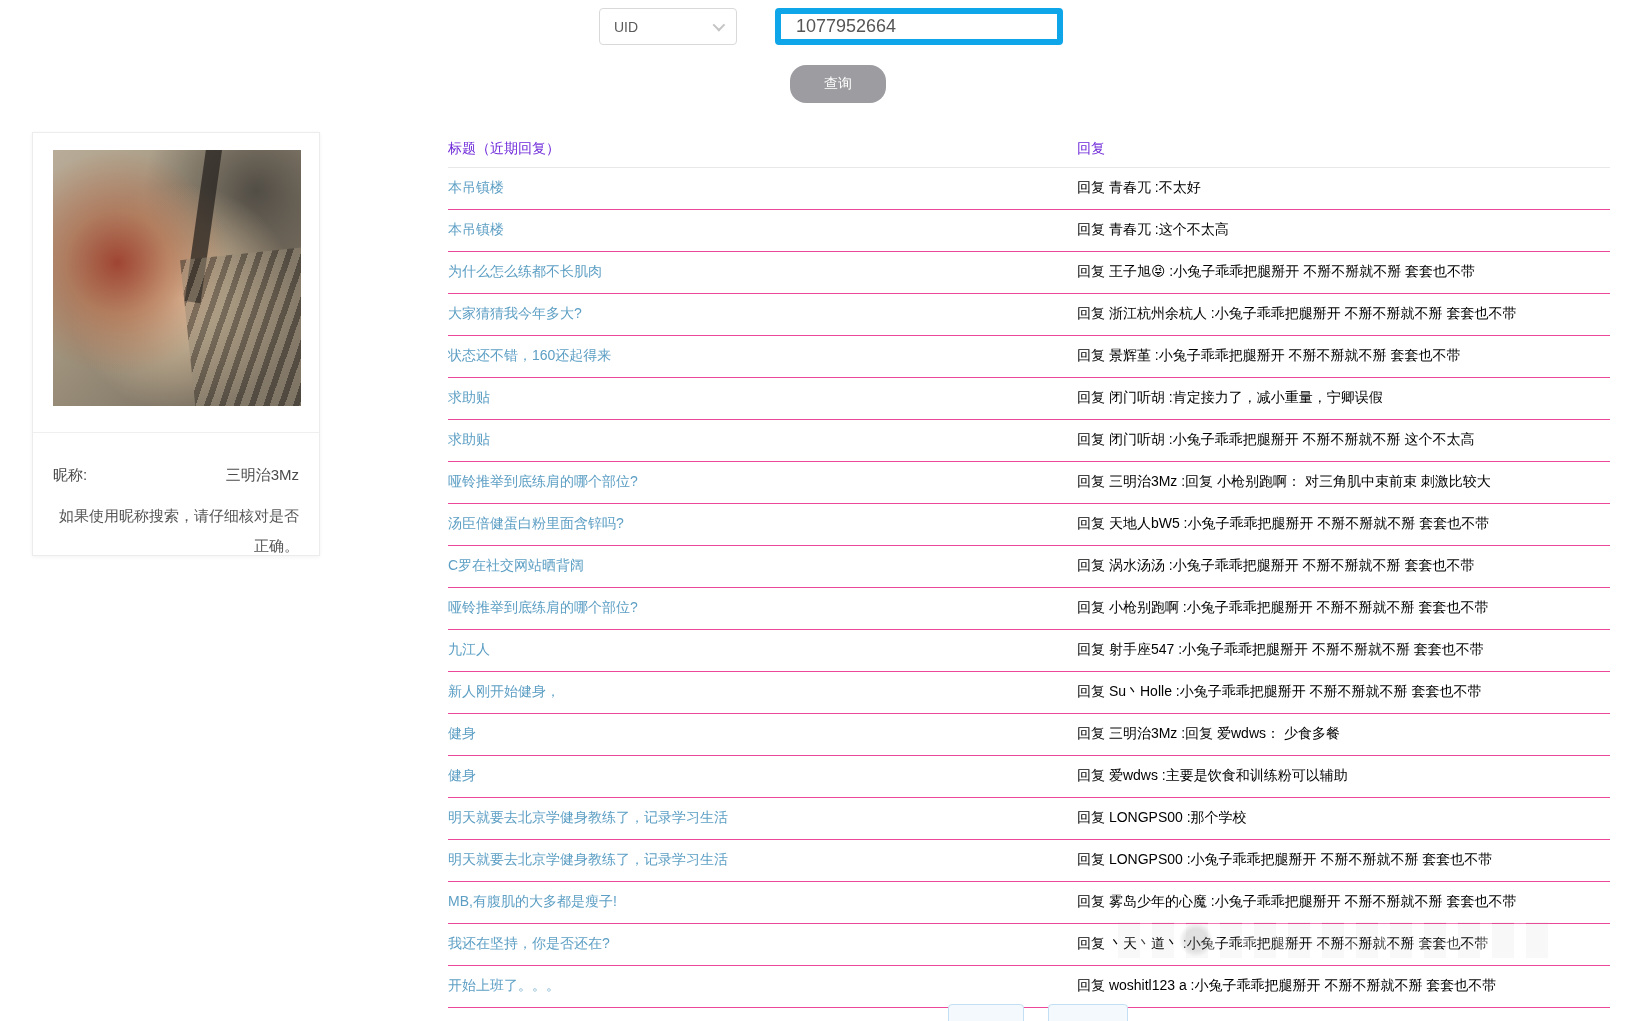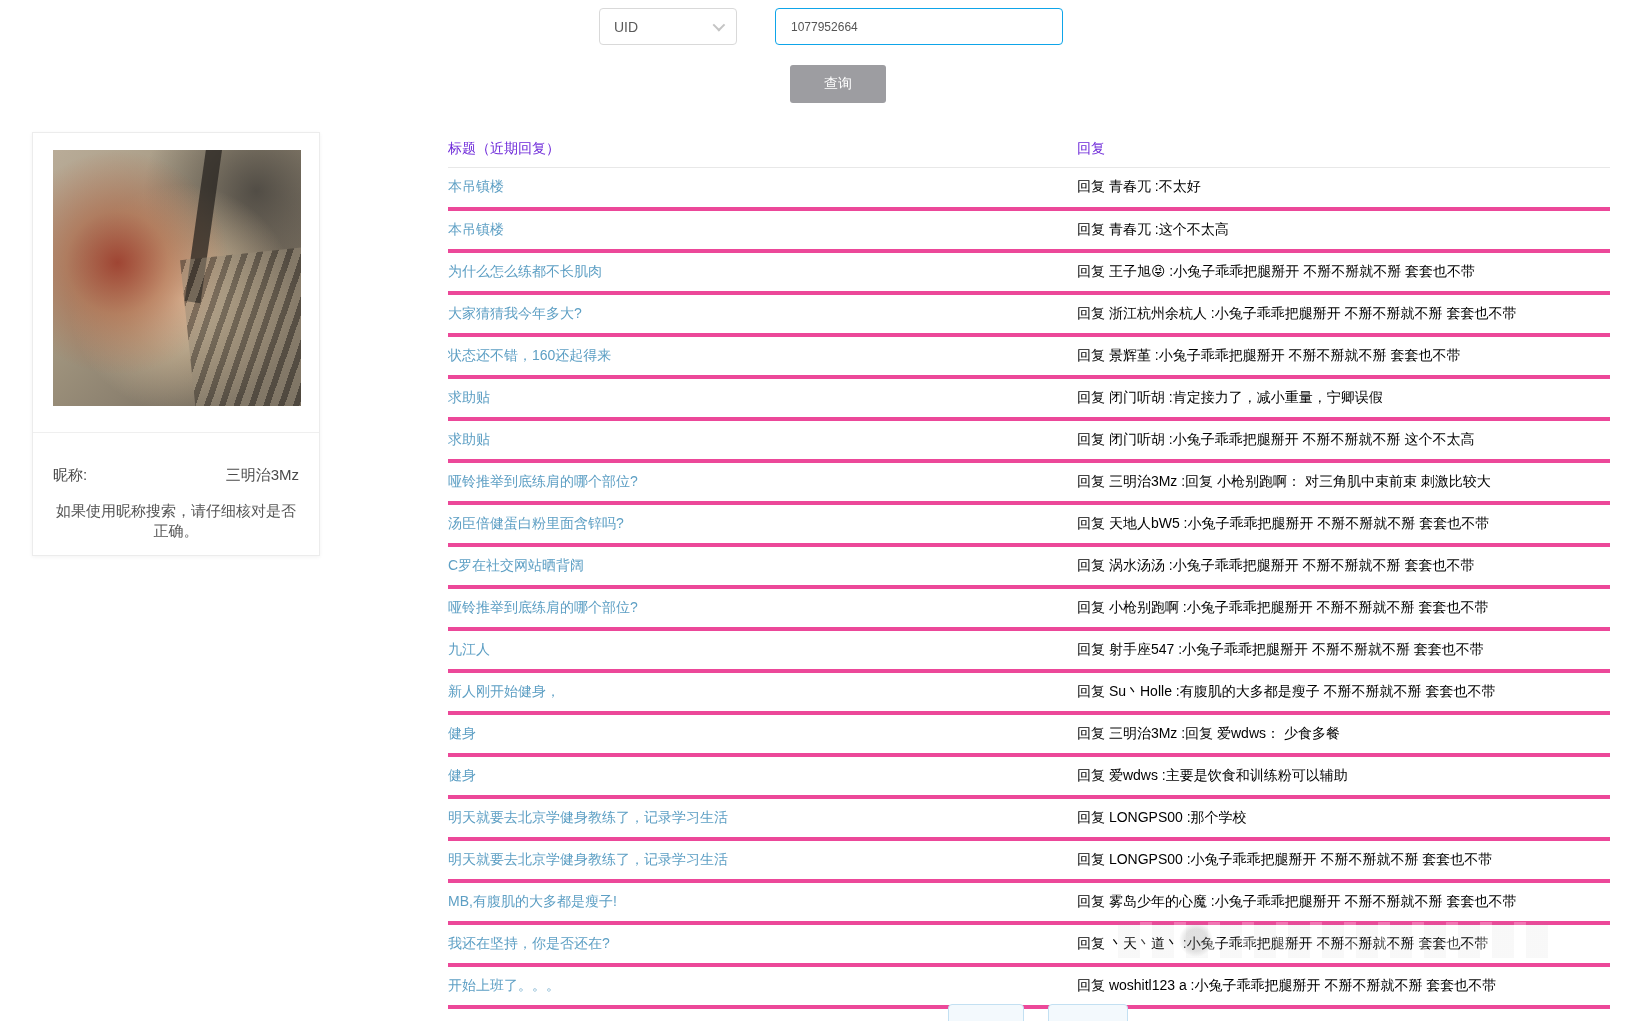--- a/index.html
+++ b/index.html
@@ -7,24 +7,24 @@
   .screen { position:relative; width:1610px; height:1021px; background:#fff; overflow:hidden; }
 
   
   .type-select { position:absolute; left:599px; top:8px; width:138px; height:37px;
     border:1px solid #d9d9d9; border-radius:4px; display:flex; align-items:center;
     justify-content:space-between; padding:0 14px; font-size:14px; color:#5a5a5a;
     background:#fff; cursor:pointer; }
   .chev { width:9px; height:9px; border-right:2px solid #c4c4c4; border-bottom:2px solid #c4c4c4;
     transform:rotate(45deg) translateY(-2px); }
   .uid-input { position:absolute; left:775px; top:8px; width:288px; height:37px;
-    border:1px solid #0ea5e9; border-radius:4px; padding:0 15px; font-size:12px; color:#555;
+    border:6px solid #0ea5e9; border-radius:4px; padding:0 15px; font-size:18px; color:#555;
     outline:none; font-family:inherit; }
   .query-btn { position:absolute; left:790px; top:65px; width:96px; height:38px;
-    background:#9d9da1; color:#fff; border:none; border-radius:3px; font-size:14px;
+    background:#9d9da1; color:#fff; border:none; border-radius:16px; font-size:14px;
     font-family:inherit; cursor:pointer; }
 
   
   .profile-card { position:absolute; left:32px; top:132px; width:288px; height:424px;
     background:#fff; border:1px solid #ececec; box-shadow:0 1px 4px rgba(0,0,0,0.05); }
   .photo { position:absolute; left:20px; top:17px; width:248px; height:256px;
     background:
       radial-gradient(circle at 26% 44%, rgba(155,52,36,0.85) 0%, rgba(178,96,62,0.55) 22%, rgba(0,0,0,0) 48%),
       radial-gradient(circle at 52% 58%, rgba(228,207,176,0.95) 0%, rgba(205,183,150,0.6) 30%, rgba(0,0,0,0) 58%),
       radial-gradient(circle at 82% 16%, rgba(74,70,64,0.9) 0%, rgba(0,0,0,0) 38%),
@@ -32,29 +32,29 @@
       linear-gradient(135deg, #b9ac98 0%, #a2967f 38%, #8d8270 62%, #5f584e 100%);
     overflow:hidden; }
   .photo:before { content:""; position:absolute; left:58%; top:-10%; width:16px; height:70%;
     background:rgba(40,36,32,0.75); transform:rotate(8deg); }
   .photo:after { content:""; position:absolute; left:55%; top:40%; width:60%; height:70%;
     background:repeating-linear-gradient(115deg, rgba(60,54,46,0.55) 0 6px, rgba(150,138,118,0.5) 6px 14px);
     transform:rotate(-6deg); }
   .card-info { position:absolute; left:0; right:0; top:299px; border-top:1px solid #efefef;
     padding:33px 20px 0; }
   .nick-row { display:flex; justify-content:space-between; font-size:15px; color:#4a4a4a; }
-  .hint { margin-top:16px; text-align:center; font-size:15px; color:#555; line-height:20px; }
+  .hint { margin-top:16px; text-align:right; font-size:15px; color:#555; line-height:30px; }
 
   
   .results { position:absolute; left:448px; top:131px; width:1185px; }
   table { border-collapse:collapse; width:1185px; table-layout:fixed; }
   th { font-weight:400; color:#6d28d9; font-size:14px; text-align:left; height:36px;
     border-bottom:1px solid #e8e8e8; vertical-align:middle; }
   col.c-title { width:629px; }
-  td { height:42px; border-bottom:4px solid #ec4899; font-size:14px; vertical-align:middle;
+  td { height:42px; border-bottom:1px solid #ec4899; font-size:14px; vertical-align:middle;
     white-space:nowrap; overflow:hidden; }
   td.title a { color:#5d9fc4; text-decoration:none; cursor:pointer; }
   td.reply { color:#000000; }
 
   
   .pg-btn { position:absolute; height:42px; background:#f3f9fd; border:1px solid #c3e0f2;
     border-radius:4px; color:#5d9fc4; font-size:14px; text-align:center; padding-top:8px;
     font-family:inherit; cursor:pointer; }
   .pg-prev { left:948px; top:1004px; width:76px; }
   .pg-next { left:1048px; top:1004px; width:80px; }
@@ -145,21 +145,21 @@
           <tr>
       <td class="title"><a>哑铃推举到底练肩的哪个部位?</a></td>
       <td class="reply">回复 小枪别跑啊 :小兔子乖乖把腿掰开 不掰不掰就不掰 套套也不带</td>
     </tr>
           <tr>
       <td class="title"><a>九江人</a></td>
       <td class="reply">回复 射手座547 :小兔子乖乖把腿掰开 不掰不掰就不掰 套套也不带</td>
     </tr>
           <tr>
       <td class="title"><a>新人刚开始健身，</a></td>
-      <td class="reply">回复 Su丶Holle :有腹肌的大多都是瘦子 不掰不掰就不掰 套套也不带</td>
+      <td class="reply">回复 Su丶Holle :小兔子乖乖把腿掰开 不掰不掰就不掰 套套也不带</td>
     </tr>
           <tr>
       <td class="title"><a>健身</a></td>
       <td class="reply">回复 三明治3Mz :回复 爱wdws： 少食多餐</td>
     </tr>
           <tr>
       <td class="title"><a>健身</a></td>
       <td class="reply">回复 爱wdws :主要是饮食和训练粉可以辅助</td>
     </tr>
           <tr>

